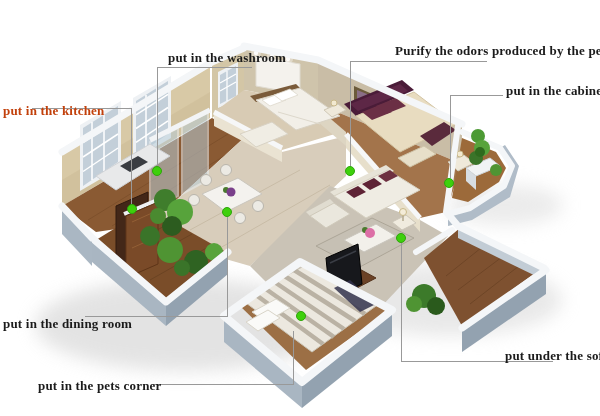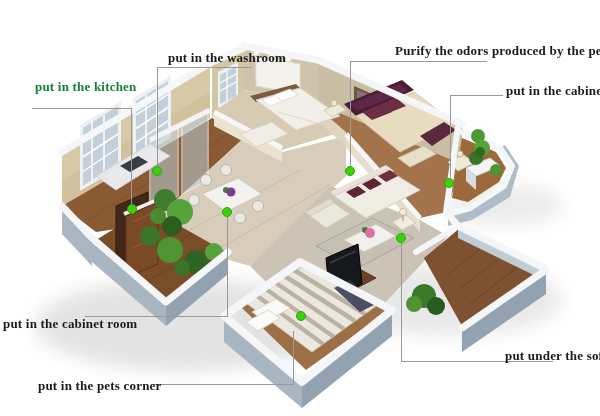--- a/index.html
+++ b/index.html
@@ -285,22 +285,22 @@
       <polyline points="503,95 450,95 450,178" fill="none" stroke="#999999" stroke-width="1" shape-rendering="crispEdges"></polyline>
       <circle cx="449" cy="183" r="4.5" fill="#3ed00c" stroke="#2ea50b" stroke-width="1"></circle>
       <polyline points="85,316 227,316 227,217" fill="none" stroke="#999999" stroke-width="1" shape-rendering="crispEdges"></polyline>
       <circle cx="227" cy="212" r="4.5" fill="#3ed00c" stroke="#2ea50b" stroke-width="1"></circle>
       <polyline points="153,384 293,384 293,331" fill="none" stroke="#999999" stroke-width="1" shape-rendering="crispEdges"></polyline>
       <circle cx="301" cy="316" r="4.5" fill="#3ed00c" stroke="#2ea50b" stroke-width="1"></circle>
       <polyline points="553,361 401,361 401,243" fill="none" stroke="#999999" stroke-width="1" shape-rendering="crispEdges"></polyline>
       <circle cx="401" cy="238" r="4.5" fill="#3ed00c" stroke="#2ea50b" stroke-width="1"></circle>
     </svg>
   <div id="ann-labels">
-      <div class="ann-label" style="left: 3px; top: 80px; color: #15803d; margin-left: 32px;">put in the kitchen</div>
+      <div class="ann-label" style="left: 3px; top: 104px; color: #c2410c;">put in the kitchen</div>
       <div class="ann-label" style="left: 168px; top: 51px; color: rgb(27, 27, 27);">put in the washroom</div>
       <div class="ann-label" style="left: 395px; top: 44px; color: rgb(27, 27, 27);">Purify the odors produced by the pets</div>
       <div class="ann-label" style="left: 506px; top: 84px; color: rgb(27, 27, 27);">put in the cabinet</div>
-      <div class="ann-label" style="left: 3px; top: 317px; color: rgb(27, 27, 27);">put in the cabinet room</div>
+      <div class="ann-label" style="left: 3px; top: 317px; color: rgb(27, 27, 27);">put in the dining room</div>
       <div class="ann-label" style="left: 38px; top: 379px; color: rgb(27, 27, 27);">put in the pets corner</div>
       <div class="ann-label" style="left: 505px; top: 349px; color: rgb(27, 27, 27);">put under the sofa</div>
     </div>
 
 </div>
 
 </body></html>

